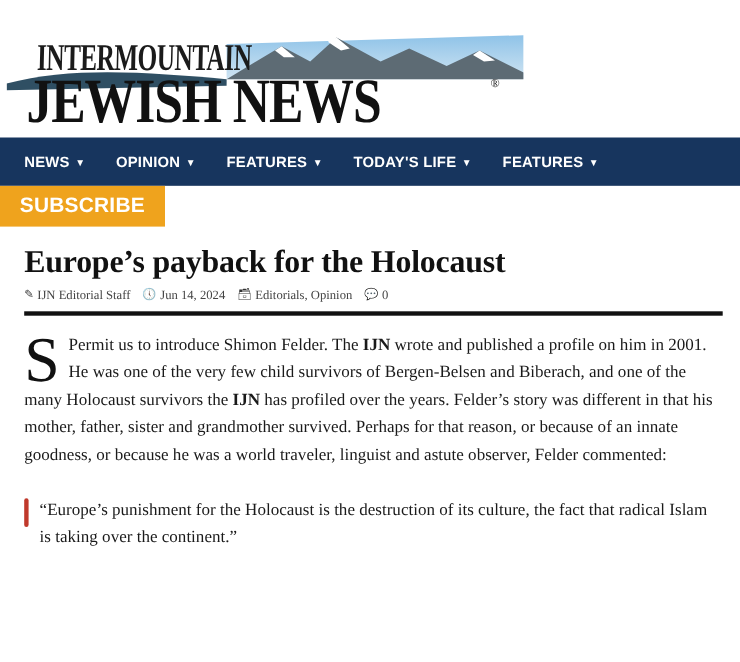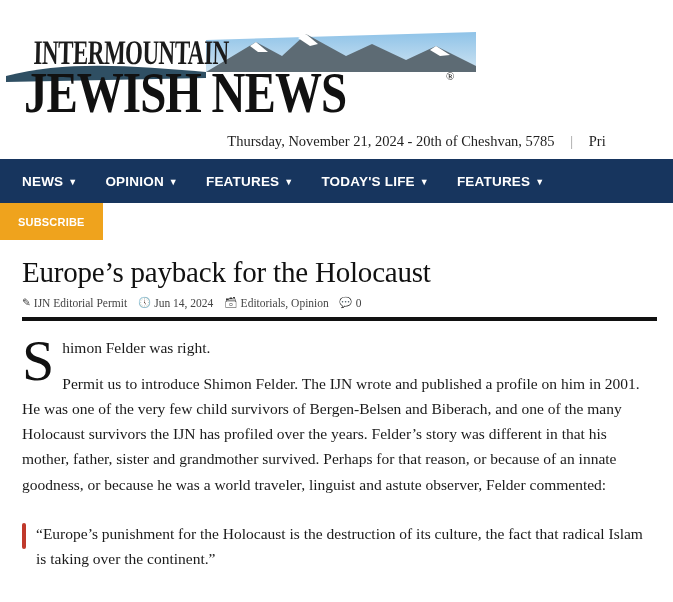--- a/index.html
+++ b/index.html
@@ -134,35 +134,35 @@
     display: flex;
     align-items: stretch;
     background: #ffffff;
   }
   .subscribe-btn {
     background: #f0a500;
     background: #efa31d;
     color: #ffffff;
     font-family: "Liberation Sans", sans-serif;
     font-weight: bold;
-    font-size: 11px;
+    font-size: 19px;
     letter-spacing: 0.2px;
     display: flex;
     align-items: center;
     padding: 0 18px;
     cursor: pointer;
   }
 
   
   .article {
     padding: 6px 16px 0 22px;
   }
   .article-title {
     font-family: "Liberation Serif", serif;
-    font-weight: normal;
+    font-weight: bold;
     font-size: 29px;
     color: #111;
     margin: 10px 0 8px 0;
     letter-spacing: -0.2px;
   }
   .meta {
     display: flex;
     align-items: center;
     font-family: "Liberation Serif", serif;
     font-size: 11.5px;
@@ -200,21 +200,21 @@
   }
   .dropcap {
     float: left;
     font-family: "Liberation Serif", serif;
     font-size: 58px;
     line-height: 0.82;
     padding: 2px 8px 0 0;
     color: #111;
   }
   .body-text p { margin: 0 0 11px 0; }
-  .body-text b { font-weight: normal; }
+  .body-text b { font-weight: bold; }
 
   .pullquote {
     position: relative;
     margin-top: 24px;
     padding-left: 14px;
   }
   .pullquote .bar {
     position: absolute;
     left: 0;
     top: 2px;
@@ -247,27 +247,20 @@
         <path d="M244,20 L250,16 L262,26 L252,26 Z" fill="#ffffff"></path>
         <path d="M424,24 L430,20 L444,29 L434,30 Z" fill="#ffffff"></path>
         <path d="M0,50 C60,34 130,40 200,46 L200,52 L0,56 Z" fill="#2f4f63"></path>
       </svg>
       <div class="logo-intermountain">INTERMOUNTAIN</div>
       <div class="logo-jewishnews">JEWISH NEWS</div>
       <div class="logo-reg">®</div>
     </div>
   </div>
 
-  <div class="datebar">
-    <div class="inner">
-      <span>Thursday, November 21, 2024 - 20th of Cheshvan, 5785</span>
-      <span class="sep">|</span>
-      <a href="#">Pri</a>
-    </div>
-  </div>
 
   <div class="navbar">
     <div class="nav-item">
       <span>NEWS</span>
       <span class="caret">▼</span>
     </div>
     <div class="nav-item">
       <span>OPINION</span>
       <span class="caret">▼</span>
     </div>
@@ -288,42 +281,41 @@
   <div class="subbar">
     <div class="subscribe-btn">SUBSCRIBE</div>
   </div>
 
   <div class="article">
     <h1 class="article-title">Europe’s payback for the Holocaust</h1>
 
     <div class="meta">
       <span class="mi">
         <span class="gi">✎</span>
-        <span>IJN Editorial Permit</span>
+        <span>IJN Editorial Staff</span>
       </span>
       <span class="mi">
         <span class="gi">🕔</span>
         <span>Jun 14, 2024</span>
       </span>
       <span class="mi">
         <span class="gi">🗃</span>
         <span>Editorials, Opinion</span>
       </span>
       <span class="mi">
         <span class="gi">💬</span>
         <span>0</span>
       </span>
     </div>
 
     <div class="rule"></div>
 
     <div class="body-text">
       <div class="dropcap-para">
         <span class="dropcap">S</span>
-        <p>himon Felder was right.</p>
         <p><span>Permit us to introduce Shimon Felder. The </span><b>IJN</b><span> wrote and published a profile on him in 2001. He was one of the very few child survivors of Bergen-Belsen and Biberach, and one of the many Holocaust survivors the </span><b>IJN</b><span> has profiled over the years. Felder’s story was different in that his mother, father, sister and grandmother survived. Perhaps for that reason, or because of an innate goodness, or because he was a world traveler, linguist and astute observer, Felder commented:</span></p>
       </div>
 
       <div class="pullquote">
         <span class="bar"></span>
         <p>“Europe’s punishment for the Holocaust is the destruction of its culture, the fact that radical Islam is taking over the continent.”</p>
       </div>
     </div>
   </div>
 

